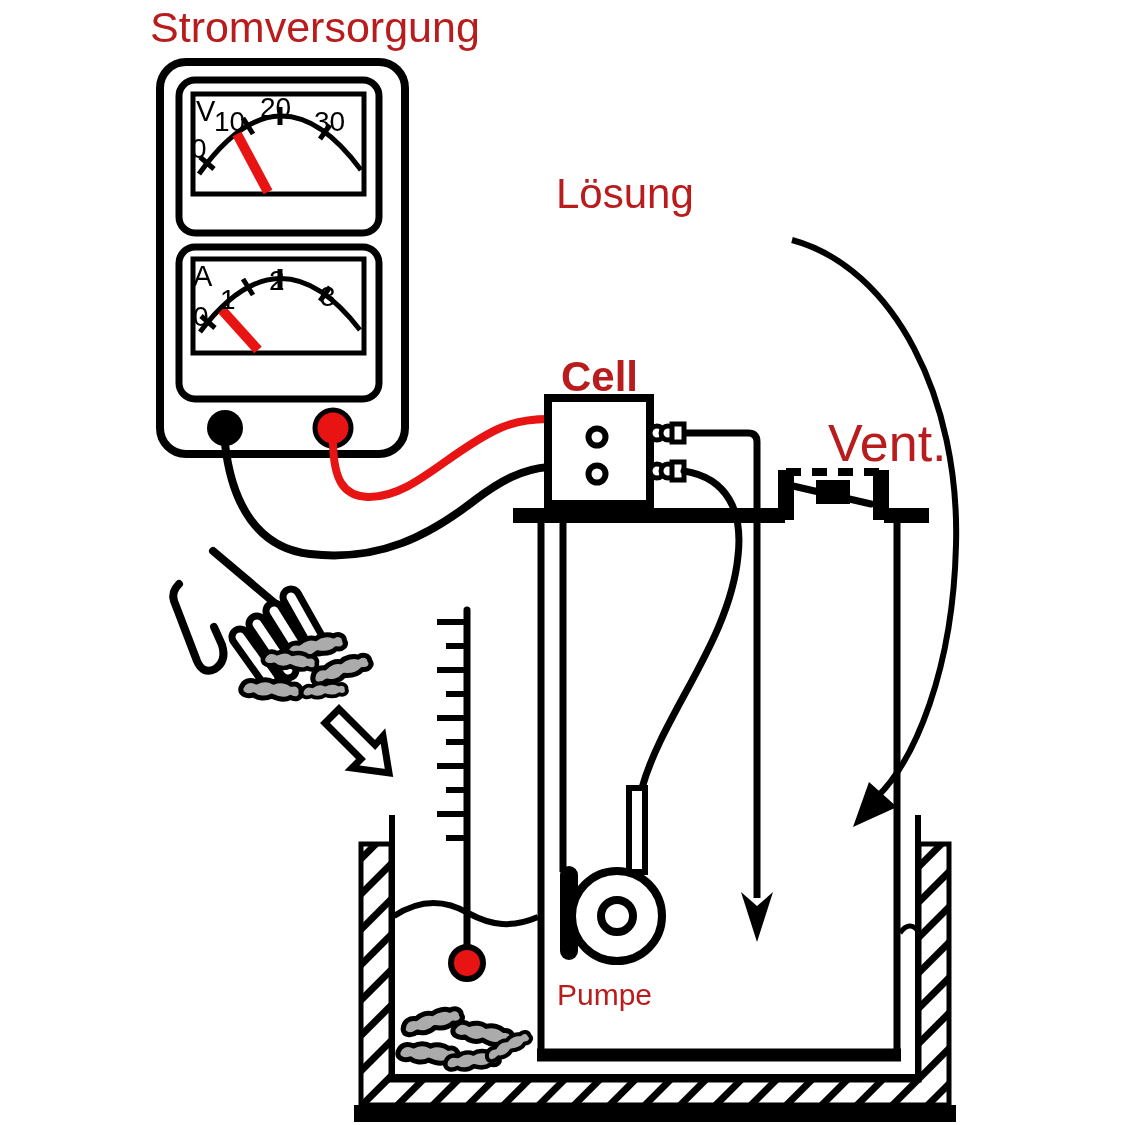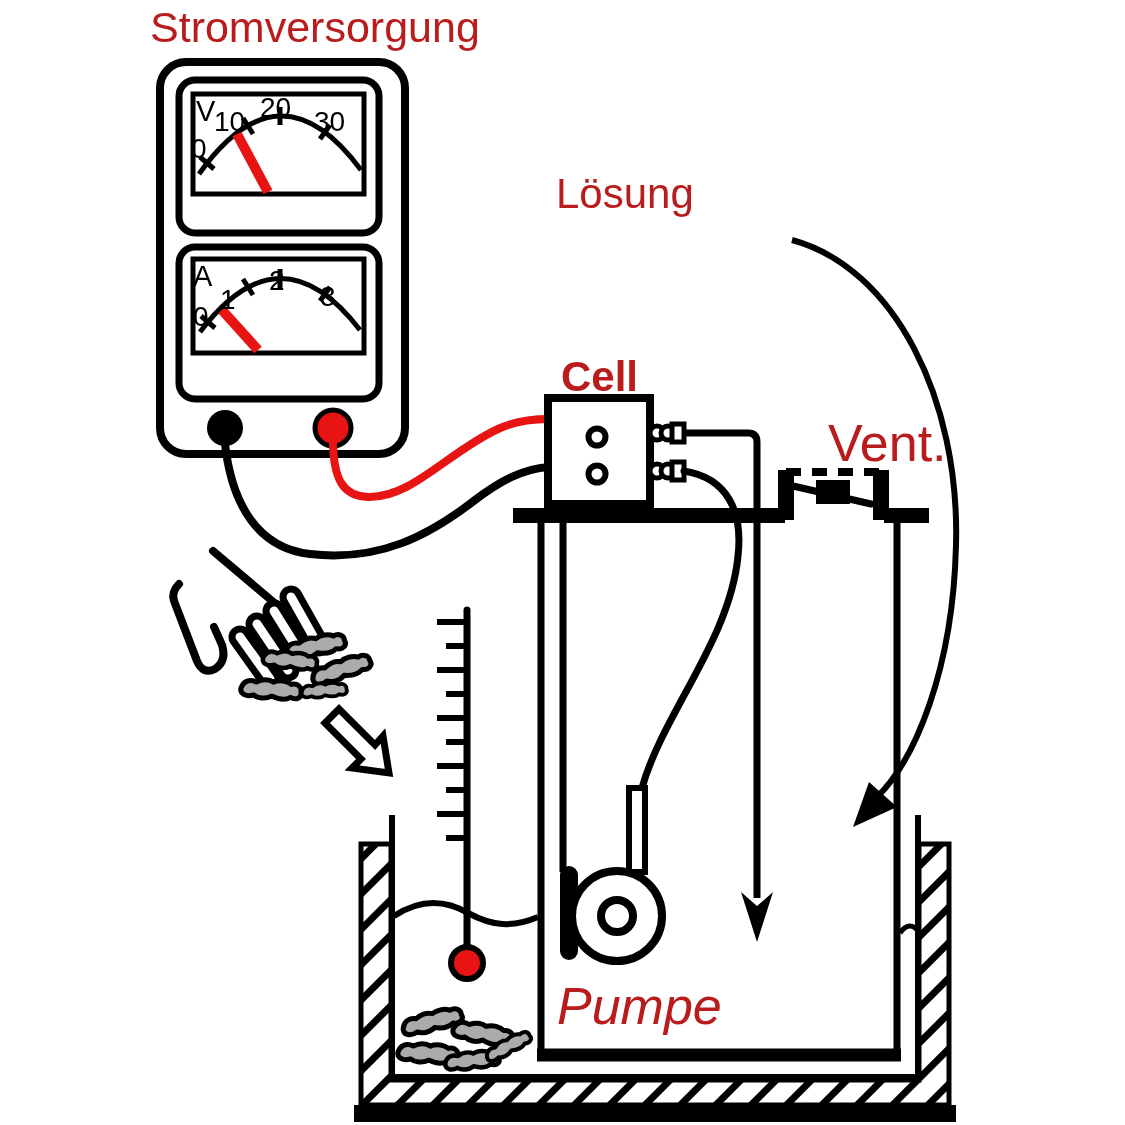--- a/index.html
+++ b/index.html
@@ -186,15 +186,15 @@
   <div class="lbl" style="left:150px;top:5px;font-size:43px;">Stromversorgung</div>
 
   <div class="lbl" style="left:556px;top:169px;font-size:42px;line-height:50px;">
     <div>Lösung</div>
   </div>
 
   <div class="lbl" style="left:561px;top:355px;font-size:42px;font-weight:bold;">Cell</div>
 
   <div class="lbl" style="left:789px;top:416px;font-size:52px;margin-left:39px;">Vent.</div>
 
-  <div class="lbl" style="left:557px;top:979px;font-size:52px;font-style:italic;">Pumpe</div>
+  <div class="lbl" style="left:557px;top:979px;font-size:30px;">Pumpe</div>
 
 </div>
 
 </body></html>

